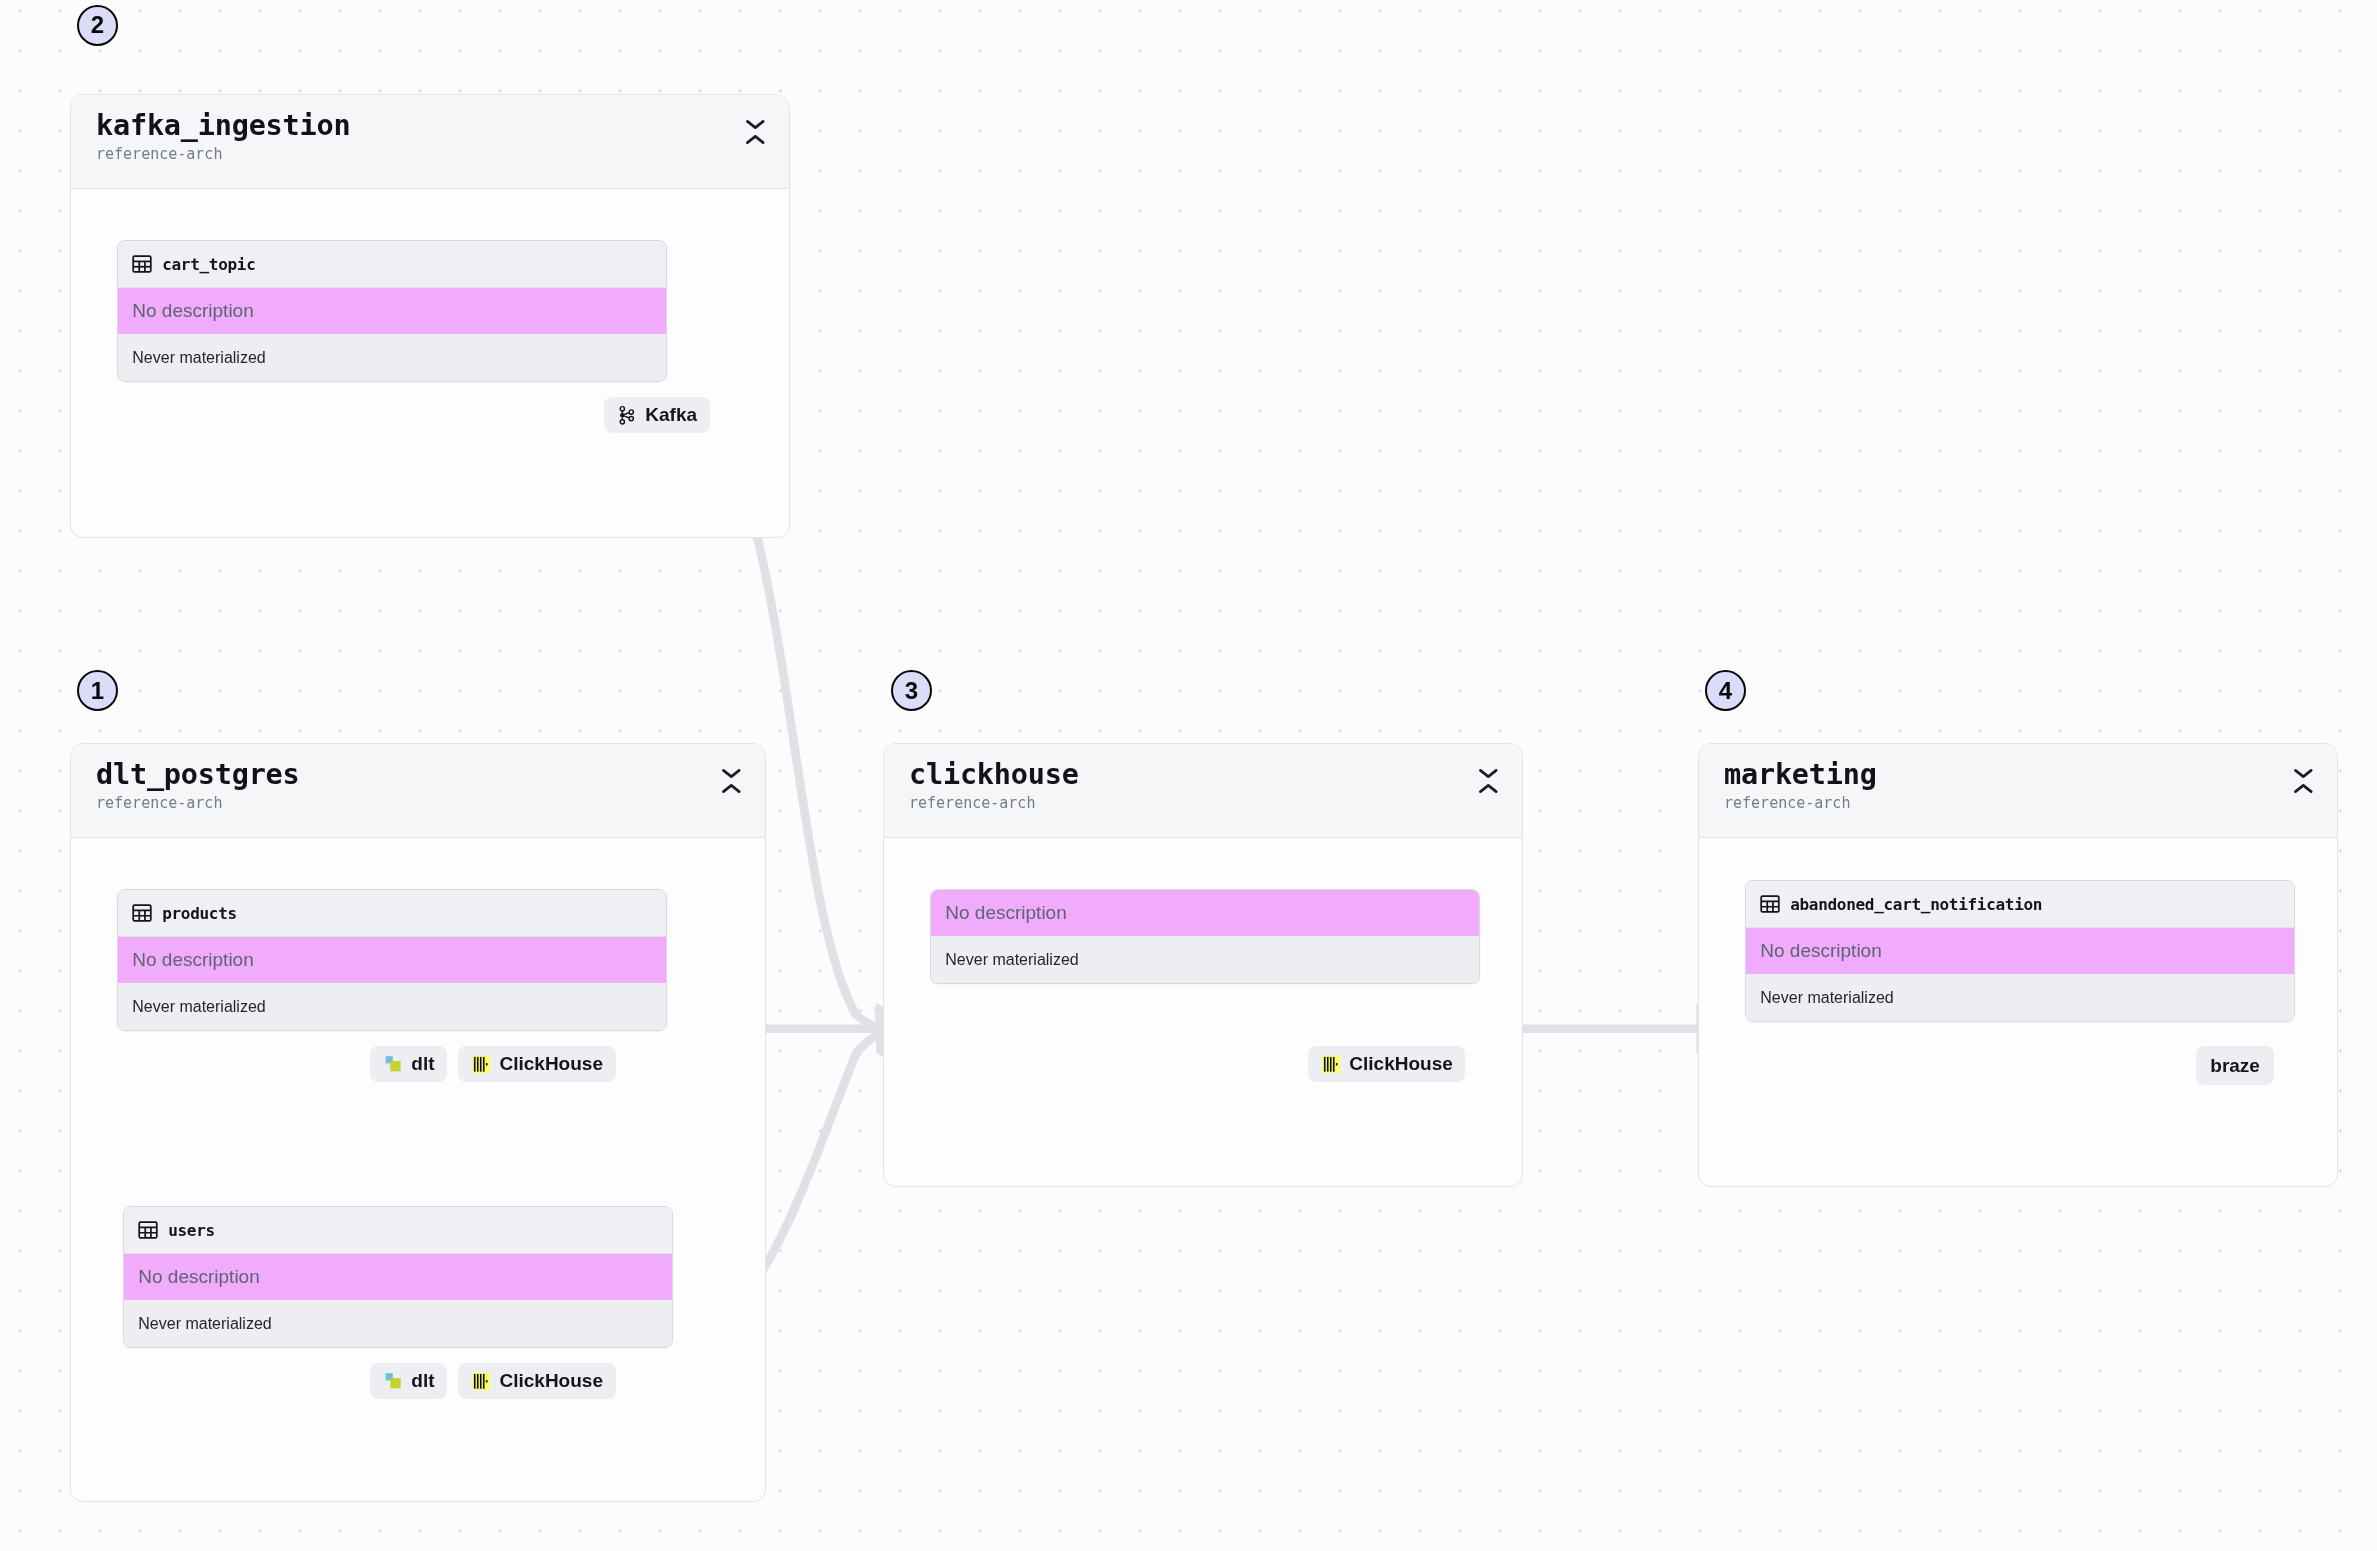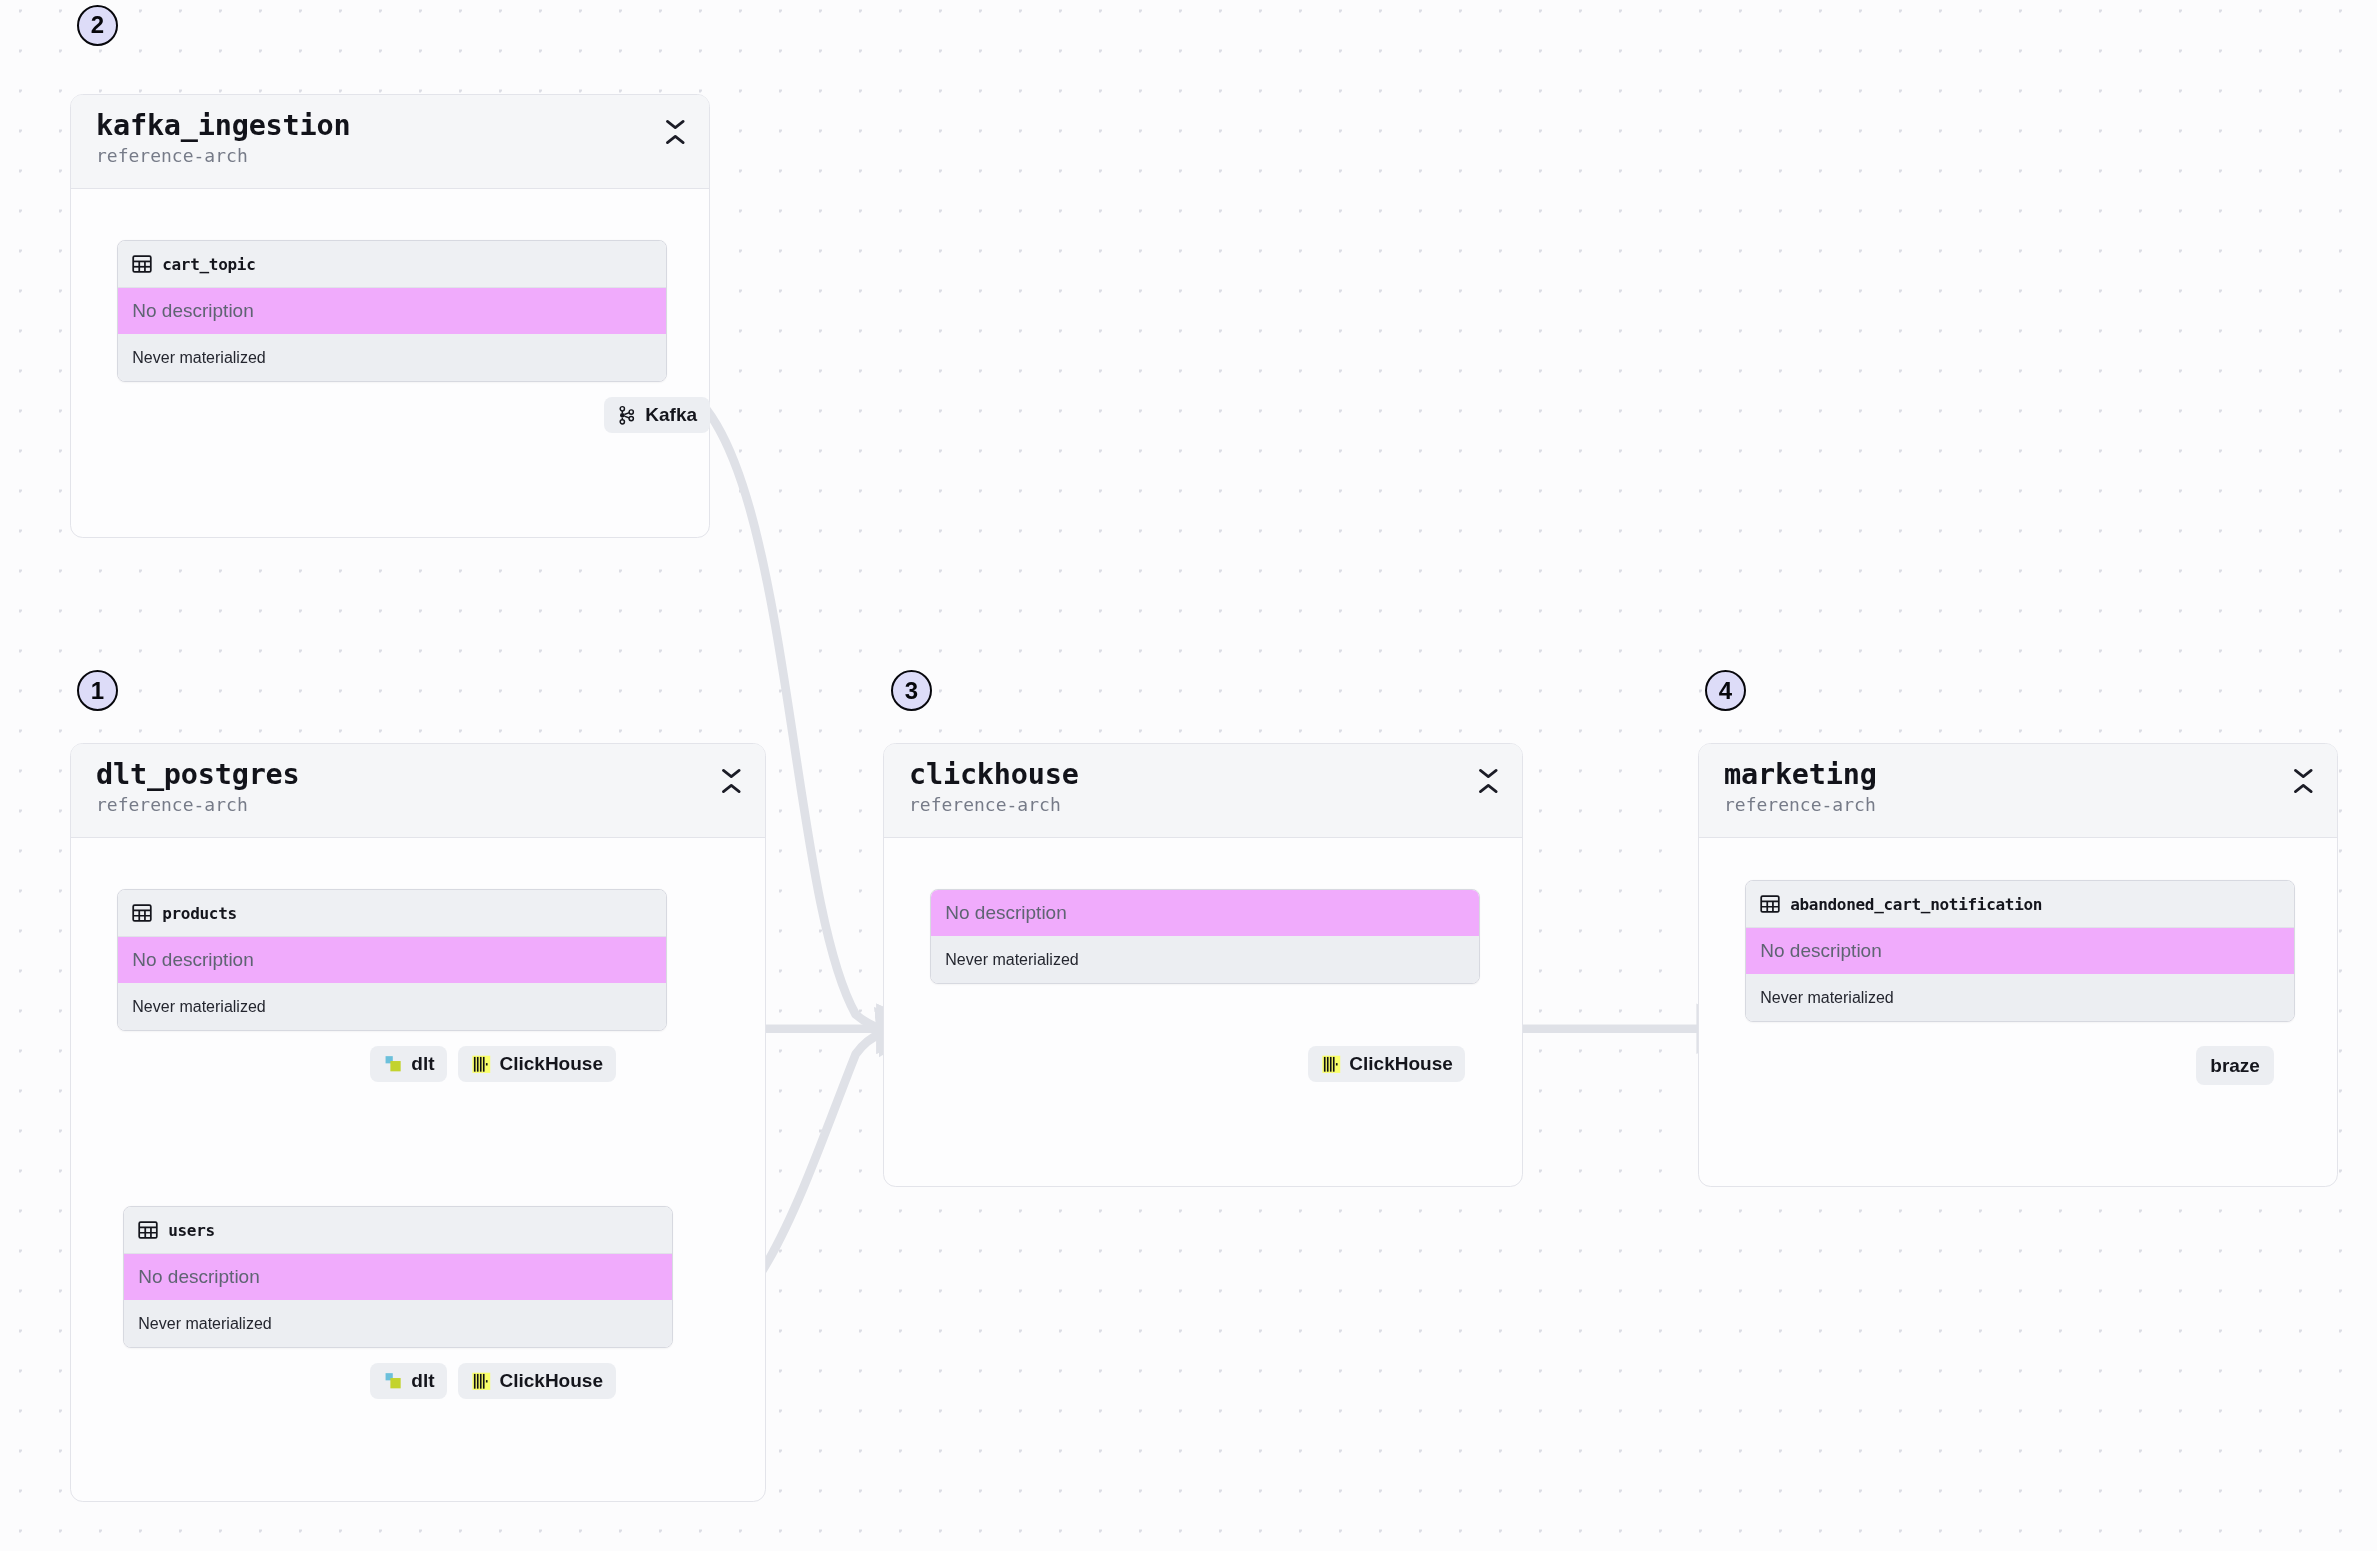--- a/index.html
+++ b/index.html
@@ -53,21 +53,21 @@
     font-family: "DejaVu Sans Mono", "Liberation Mono", monospace;
     font-weight: bold;
     font-size: 28.5px;
     line-height: 1.05;
     color: #12131a;
     letter-spacing: -0.2px;
     white-space: nowrap;
   }
   .group-subtitle {
     font-family: "DejaVu Sans Mono", "Liberation Mono", monospace;
-    font-size: 18px;
+    font-size: 15px;
     color: #767b88;
     margin-top: 4px;
     white-space: nowrap;
   }
   .collapse-icon {
     width: 27px;
     height: 33px;
     display: flex;
     flex-direction: column;
     align-items: center;
@@ -186,21 +186,21 @@
 
     <path d="M 870,1298 L 1150,1298" fill="none" stroke="#dfe1e7" stroke-width="11" stroke-linecap="round" marker-end="url(#arrowhead)"></path>
 
     <path d="M 858,1690 C 960,1680 1020,1480 1080,1330 C 1100,1302 1125,1298 1150,1298" fill="none" stroke="#dfe1e7" stroke-width="11" stroke-linecap="round" marker-end="url(#arrowhead)"></path>
 
     <path d="M 1880,1298 L 2185,1298" fill="none" stroke="#dfe1e7" stroke-width="11" stroke-linecap="round" marker-end="url(#arrowhead)"></path>
   </svg>
 
   <div class="step-badge" style="left:77px; top:4.8px;">2</div>
 
-  <div class="group-node" style="left:70px; top:94px; width:640px; height:444px;">
+  <div class="group-node" style="left:70px; top:94px; width:720px; height:444px;">
     <div class="group-header">
       <div>
         <div class="group-title">kafka_ingestion</div>
         <div class="group-subtitle">reference-arch</div>
       </div>
       <div class="collapse-icon">
         <svg width="20.6" height="11" viewBox="0 0 26 14">
             <path d="M3 3 L13 11 L23 3" fill="none" stroke="#1b1c26" stroke-width="3.4" stroke-linecap="round" stroke-linejoin="round"></path>
           </svg>
         <svg width="20.6" height="11" viewBox="0 0 26 14">

